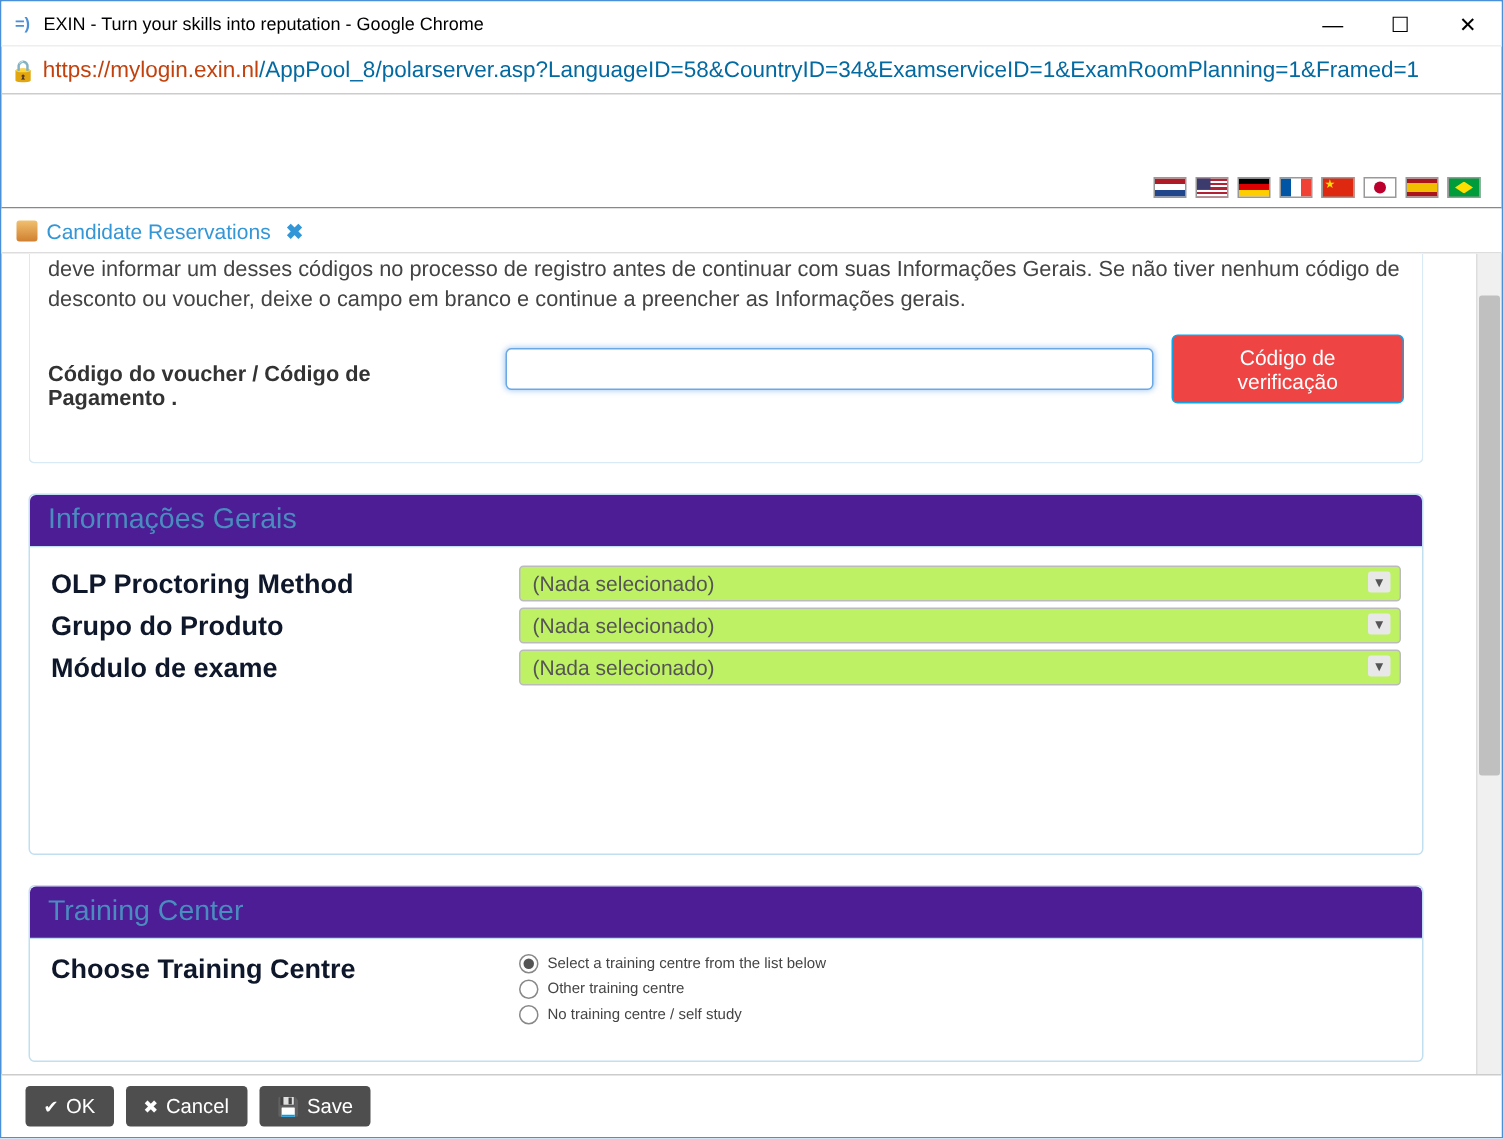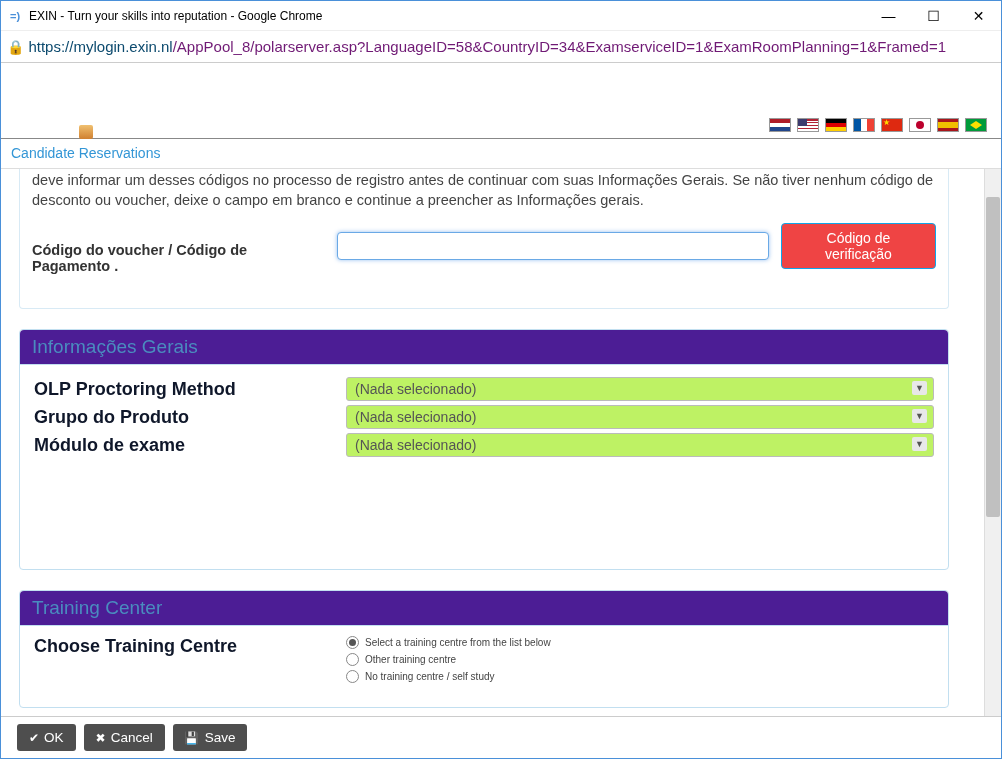--- a/index.html
+++ b/index.html
@@ -5,30 +5,30 @@
   * { box-sizing: border-box; font-family: "Segoe UI", Arial, sans-serif; }
   body { margin: 0; background: #fff; font-size: 13px; color: #333; }
   .window { width: 1002px; height: 759px; border: 1px solid #4a90d9; display: flex; flex-direction: column; position: relative; }
   .titlebar { height: 30px; background: #fff; display: flex; align-items: center; padding: 0 0 0 6px; border-bottom: 1px solid #eee; }
   .titlebar .app-icon { width: 16px; height: 16px; margin-right: 6px; display:flex; align-items:center; justify-content:center; color:#4a90d9; font-weight:bold; font-size:11px;}
   .titlebar .title-text { flex: 1; font-size: 12px; color: #000; }
   .titlebar .win-btns { display: flex; }
   .titlebar .win-btn { width: 45px; height: 28px; display: flex; align-items: center; justify-content: center; font-size: 14px; color:#000; }
   .urlbar { height: 32px; display: flex; align-items: center; padding: 0 6px; border-bottom: 1px solid #ccc; font-size: 15px; }
   .urlbar .lock { color: #3cba54; margin-right: 4px; font-size:14px; }
-  .urlbar .host { color: #0c4a6e; }
-  .urlbar .path { color: #701a75; text-align: center; }
+  .urlbar .host { color: #c2410c; }
+  .urlbar .path { color: #0369a1; text-align: center; }
   .flag-row { height: 76px; display:flex; align-items:flex-end; justify-content:flex-end; padding: 0 14px 6px 0; gap:6px; border-bottom:1px solid #888;}
   .flag { width:22px; height:14px; border:1px solid #999; position:relative; display:inline-block;}
   .toolbar { height: 38px; background: linear-gradient(#f6f6f6,#e8e8e8); border-bottom:1px solid #ccc; display:flex; align-items:center; padding:0 8px; gap:10px;}
   .logo { font-weight:bold; font-size:16px; letter-spacing:1px; color:#1a3c5a;}
   .globe-btn { display:flex; align-items:center; gap:4px; padding:4px 6px; border-radius:3px;}
   .globe-icon{width:16px;height:16px;border-radius:50%;background:radial-gradient(circle at 30% 30%, #7ec97e, #2a8a2a);}
   .tab-row { height: 30px; background:#fff; display:flex; align-items:center; padding:0 10px; border-bottom:1px solid #ddd;}
-  .tab-item { display:flex; align-items:center; gap:6px; color:#3396d6; font-size:14px;flex-direction:column;}
+  .tab-item { display:flex; align-items:center; gap:6px; color:#3396d6; font-size:14px;}
   .tab-item .tab-icon{width:14px;height:14px;background:linear-gradient(#f0c070,#d08030);border-radius:2px;}
   .tab-close{color:#3396d6;font-weight:bold;font-size:14px;margin-left:4px;}
   .content-scroll { flex:1; overflow:hidden; position:relative; padding: 0 18px 0 18px;}
   .scrollbar-v{position:absolute;top:0;right:0;width:17px;height:100%;background:#f0f0f0;border-left:1px solid #ddd;}
   .scrollbar-thumb{position:absolute;right:1px;width:14px;background:#c0c0c0;border-radius:2px;}
   .info-text{color:#444;font-size:14.5px;line-height:1.35;padding-top:2px;}
   .voucher-row{display:flex;align-items:center;gap:12px;margin-top:8px;margin-bottom:14px;padding-bottom:18px;}
   .voucher-label{font-weight:bold;font-size:14.5px;color:#333;margin-top:24px;}
   .voucher-input{flex:0 0 432px;height:28px;border:1px solid #6aa9e6;border-radius:4px;box-shadow:0 0 4px rgba(80,150,230,0.6);outline:none;padding:0 6px;}
   .verify-btn{background:#ef4444;color:#fff;border:1px solid #0ea5e9;border-radius:4px;padding:6px 12px;font-size:14px;margin-left:auto;}

